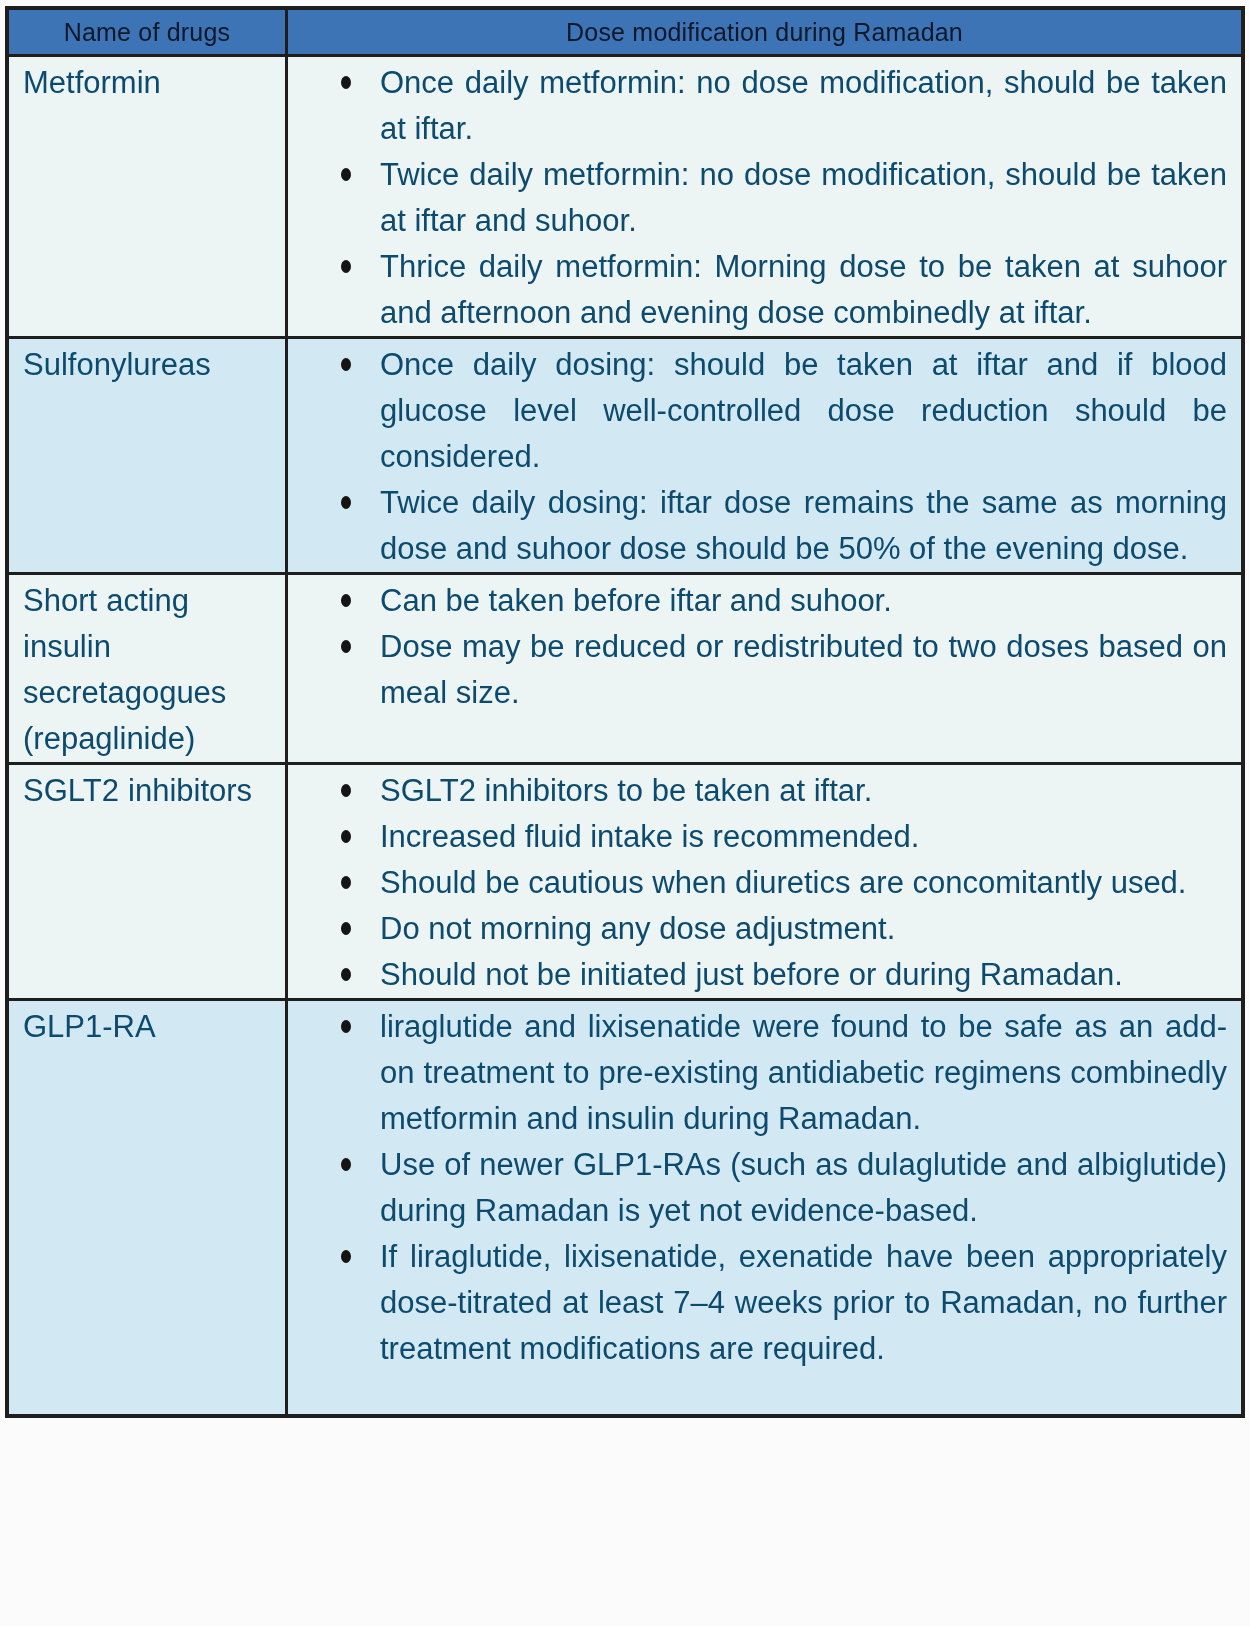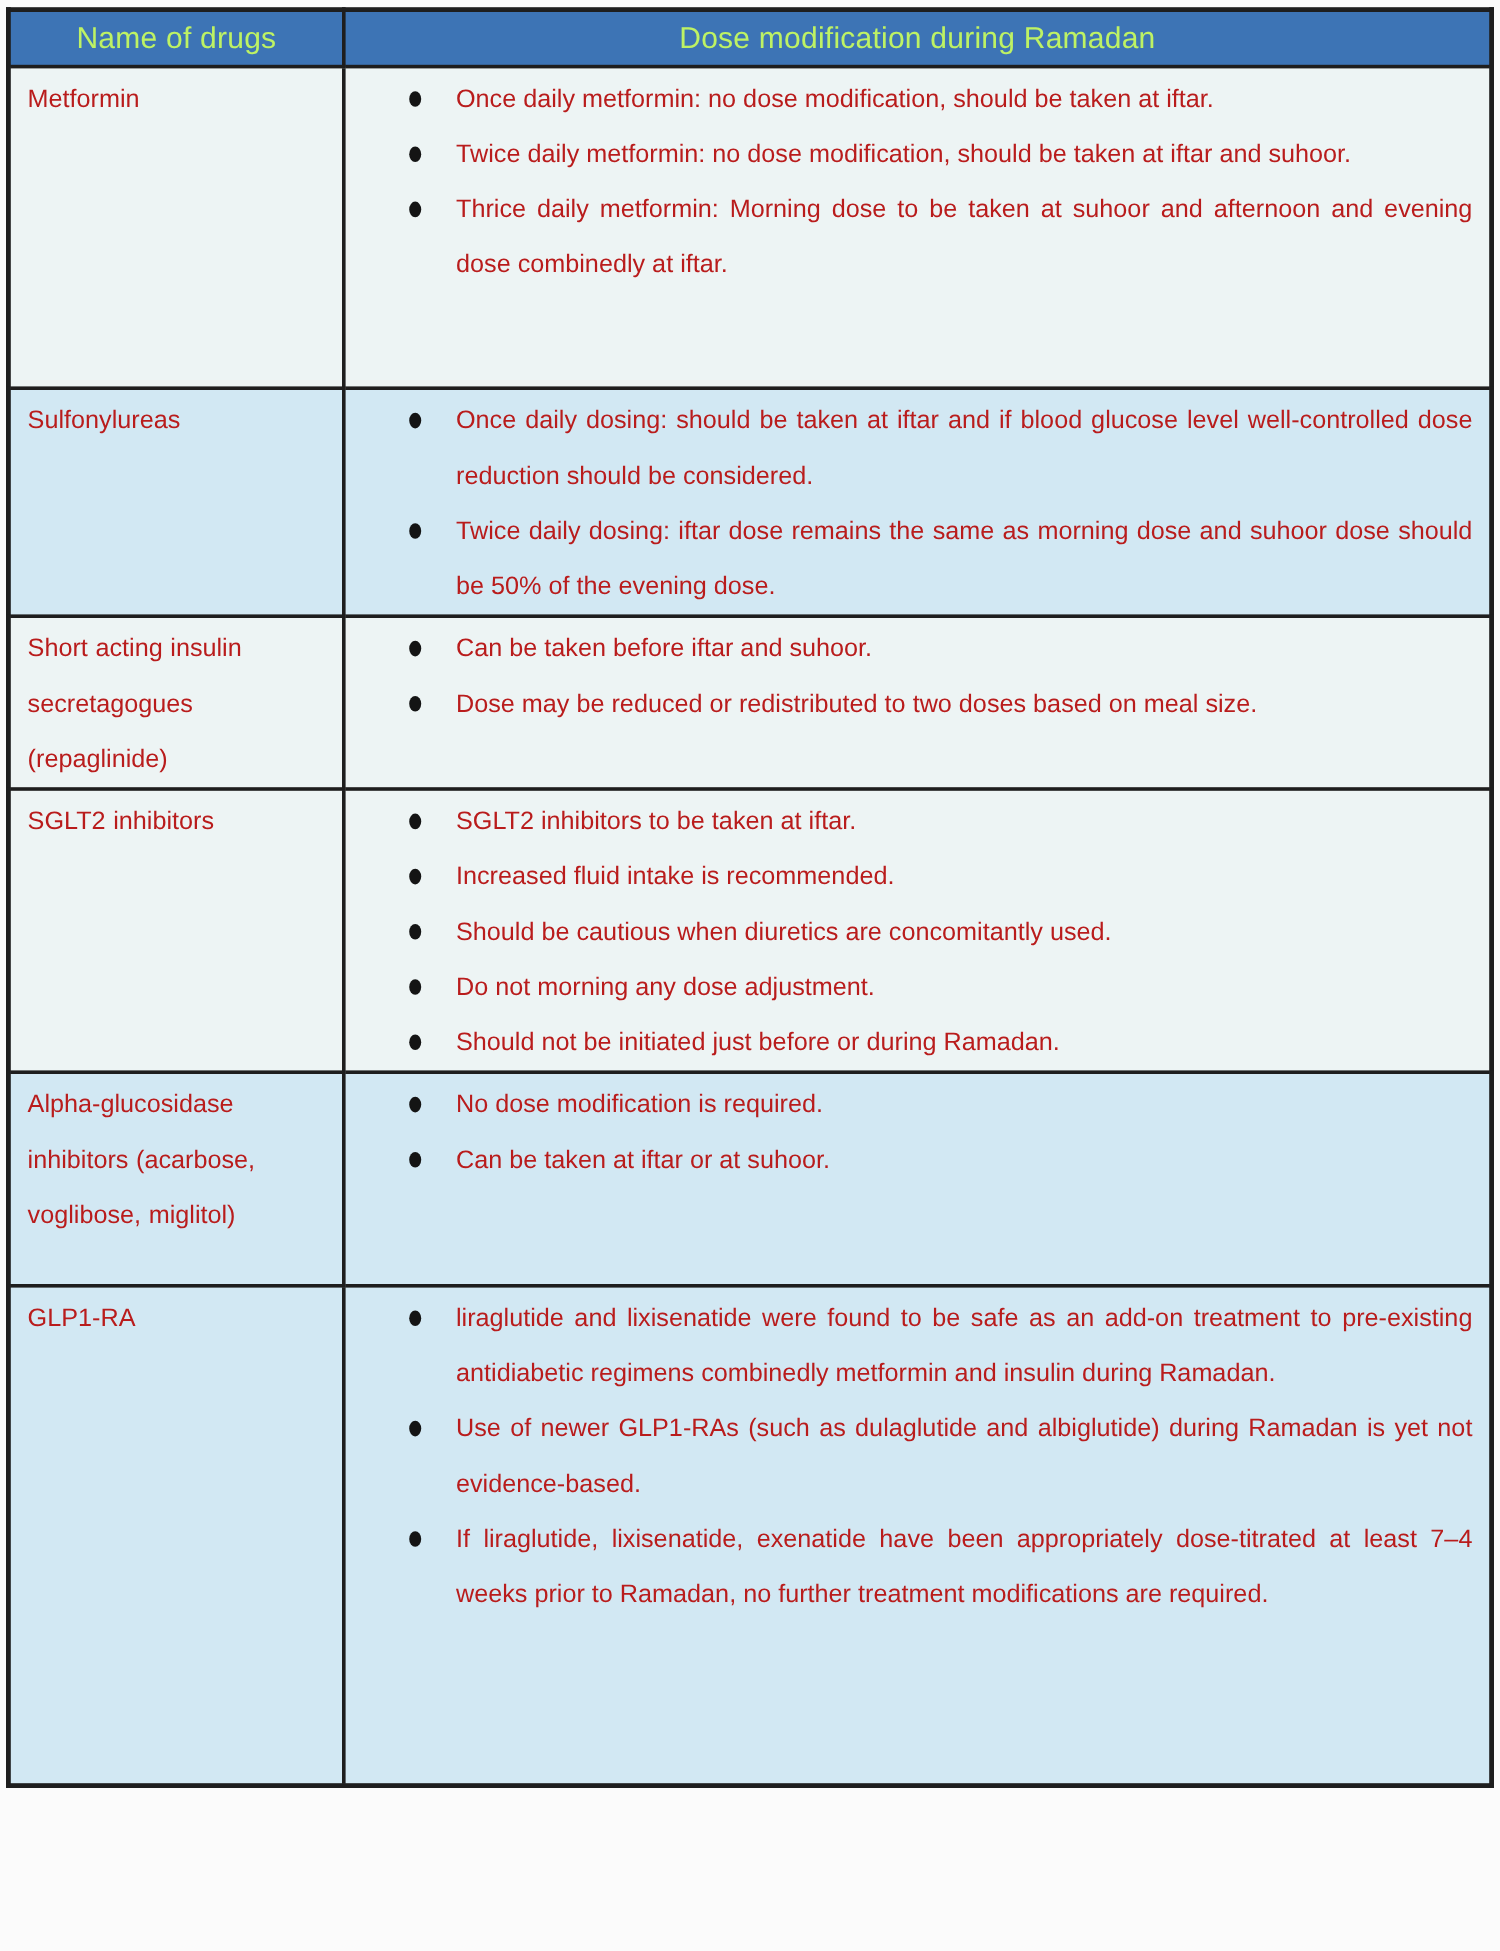--- a/index.html
+++ b/index.html
@@ -19,32 +19,32 @@
     border-collapse: collapse;
     table-layout: fixed;
   }
   table.drug-table, th, td {
     border: 3px solid #1e1e1e;
   }
   table.drug-table { border-width: 4px; }
   th.col-drug { width: 274px; }
   thead th {
     background: #3d74b5;
-    color: #bef264;
+    color: #0f172a;
     font-size: 25px;
     font-weight: 400;
     height: 42px;
     text-align: center;
     vertical-align: middle;
     letter-spacing: 0.2px;
   }
   td {
     vertical-align: top;
-    font-size: 21px;
-    color: #b91c1c;
+    font-size: 31px;
+    color: #0c4a6e;
     padding: 0;
   }
   tr.band-pale td { background: #edf4f4; }
   tr.band-blue td { background: #d2e8f3; }
   .drug-name {
     line-height: 46px;
     padding: 3px 10px 0 14px;
     word-spacing: 0.5px;
   }
   .bullets { padding: 3px 0 0 0; margin-left: 36px; }
@@ -164,37 +164,20 @@
               <p class="bullet-text">Do not morning any dose adjustment.</p>
             </div>
             <div class="bullet-item">
               <span class="dot"></span>
               <p class="bullet-text">Should not be initiated just before or during Ramadan.</p>
             </div>
           </div>
         </td>
       </tr>
 
-      <tr class="band-blue" style="height:178px">
-        <td>
-          <div class="drug-name">Alpha-glucosidase inhibitors (acarbose, voglibose, miglitol)</div>
-        </td>
-        <td>
-          <div class="bullets">
-            <div class="bullet-item">
-              <span class="dot"></span>
-              <p class="bullet-text">No dose modification is required.</p>
-            </div>
-            <div class="bullet-item">
-              <span class="dot"></span>
-              <p class="bullet-text">Can be taken at iftar or at suhoor.</p>
-            </div>
-          </div>
-        </td>
-      </tr>
 
 
       <tr class="band-blue" style="height:416px">
         <td>
           <div class="drug-name">GLP1-RA</div>
         </td>
         <td>
           <div class="bullets">
             <div class="bullet-item">
               <span class="dot"></span>

